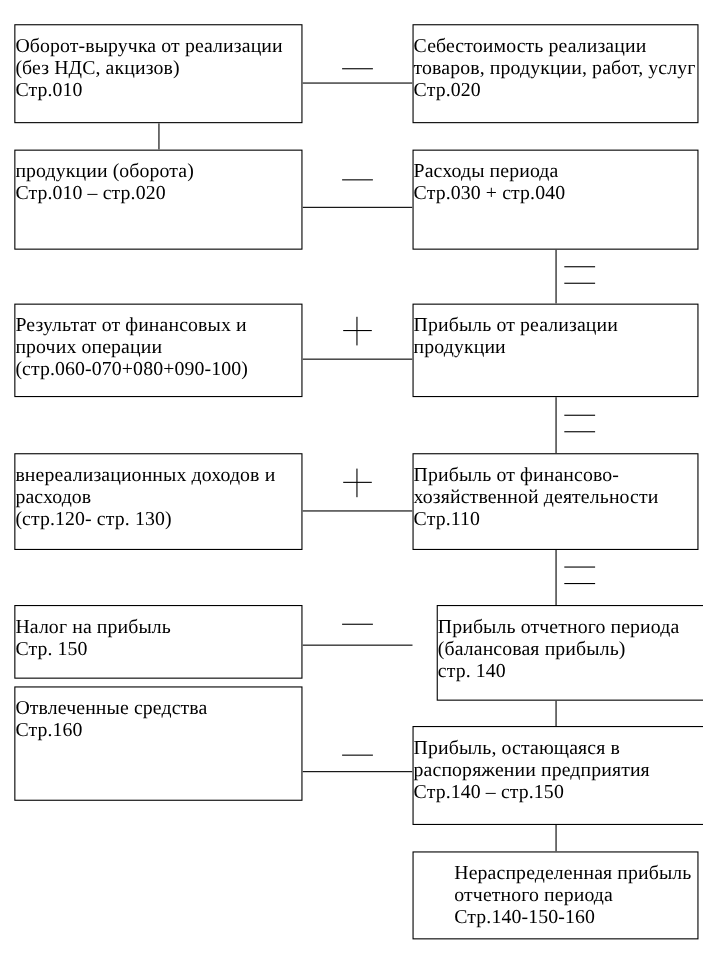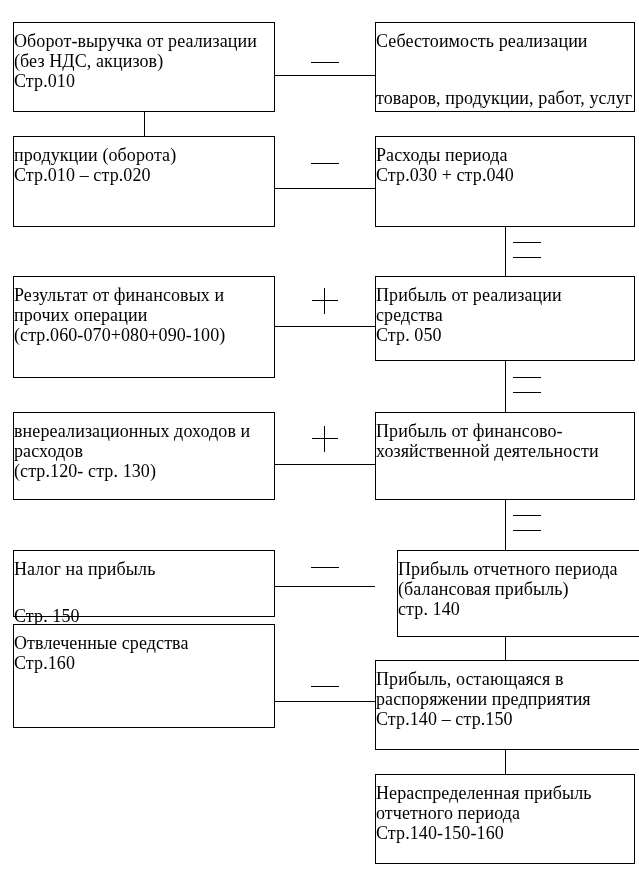--- a/index.html
+++ b/index.html
@@ -116,21 +116,21 @@
 <body>
 
 <div id="canvas">
 
   <div class="box" style="left:13px; top:22px; width:262px; height:90px;">
     <span class="line">Оборот-выручка от реализации</span>
     <span class="line">(без НДС, акцизов)</span>
     <span class="line">Стр.010</span>
   </div>
 
-  <div class="box" style="left:375px; top:22px; width:260px; height:90px;gap:37px;">
+  <div class="box" style="left:375px; top:22px; width:260px; height:90px;">
     <span class="line">Себестоимость реализации</span>
     <span class="line">товаров, продукции, работ, услуг</span>
     <span class="line">Стр.020</span>
   </div>
 
   <div class="connector-h" style="left:275px; top:75px; width:100px;"></div>
   <div class="op op-minus" style="left:310px; top:57px;">
       <i></i>
     </div>
 
@@ -150,30 +150,29 @@
   <div class="op op-minus" style="left:310px; top:158px;">
       <i></i>
     </div>
 
   <div class="connector-v" style="left:505px; top:227px; height:49px;"></div>
   <div class="op op-equals" style="left:512px; top:242px;">
       <i></i>
       <i></i>
     </div>
 
-  <div class="box" style="left:13px; top:276px; width:262px; height:102px;">
+  <div class="box" style="left:13px; top:276px; width:262px; height:85px;">
     <span class="line">Результат от финансовых и</span>
     <span class="line">прочих операции</span>
     <span class="line">(стр.060-070+080+090-100)</span>
   </div>
 
   <div class="box" style="left:375px; top:276px; width:260px; height:85px;">
     <span class="line">Прибыль от реализации</span>
-    <span class="line">средства</span>
-    <span class="line">Стр. 050</span>
+    <span class="line">продукции</span>
   </div>
 
   <div class="connector-h" style="left:275px; top:326px; width:100px;"></div>
   <div class="op op-plus" style="left:311px; top:287px;">
       <i></i>
     </div>
 
   <div class="connector-v" style="left:505px; top:361px; height:51px;"></div>
   <div class="op op-equals" style="left:512px; top:377px;">
       <i></i>
@@ -182,34 +181,35 @@
 
   <div class="box" style="left:13px; top:412px; width:262px; height:88px;">
     <span class="line">внереализационных доходов и</span>
     <span class="line">расходов</span>
     <span class="line">(стр.120- стр. 130)</span>
   </div>
 
   <div class="box" style="left:375px; top:412px; width:260px; height:88px;font-family:Liberation Serif, serif;">
     <span class="line">Прибыль от финансово-</span>
     <span class="line">хозяйственной деятельности</span>
+    <span class="line">Стр.110</span>
   </div>
 
   <div class="connector-h" style="left:275px; top:464px; width:100px;"></div>
   <div class="op op-plus" style="left:311px; top:425px;">
       <i></i>
     </div>
 
   <div class="connector-v" style="left:505px; top:500px; height:50px;"></div>
   <div class="op op-equals" style="left:512px; top:515px;">
       <i></i>
       <i></i>
     </div>
 
-  <div class="box" style="left:13px; top:550px; width:262px; height:67px;gap:27px;">
+  <div class="box" style="left:13px; top:550px; width:262px; height:67px;">
     <span class="line">Налог на прибыль</span>
     <span class="line">Стр. 150</span>
   </div>
 
   <div class="box" style="left:397px; top:550px; width:260px; height:87px;">
     <span class="line">Прибыль отчетного  периода</span>
     <span class="line">(балансовая прибыль)</span>
     <span class="line">стр. 140</span>
   </div>
 
@@ -231,19 +231,19 @@
     <span class="line">Стр.140 – стр.150</span>
   </div>
 
   <div class="connector-h" style="left:275px; top:701px; width:100px;"></div>
   <div class="op op-minus" style="left:310px; top:681px;">
       <i></i>
     </div>
 
   <div class="connector-v" style="left:505px; top:750px; height:24px;"></div>
 
-  <div class="box" style="left:375px; top:774px; width:260px; height:90px;">
+  <div class="box" style="left:375px; top:774px; width:260px; height:80px;padding-left:37px;">
     <span class="line">Нераспределенная прибыль</span>
     <span class="line">отчетного периода</span>
     <span class="line">Стр.140-150-160</span>
   </div>
 
 </div>
 
 </body></html>

